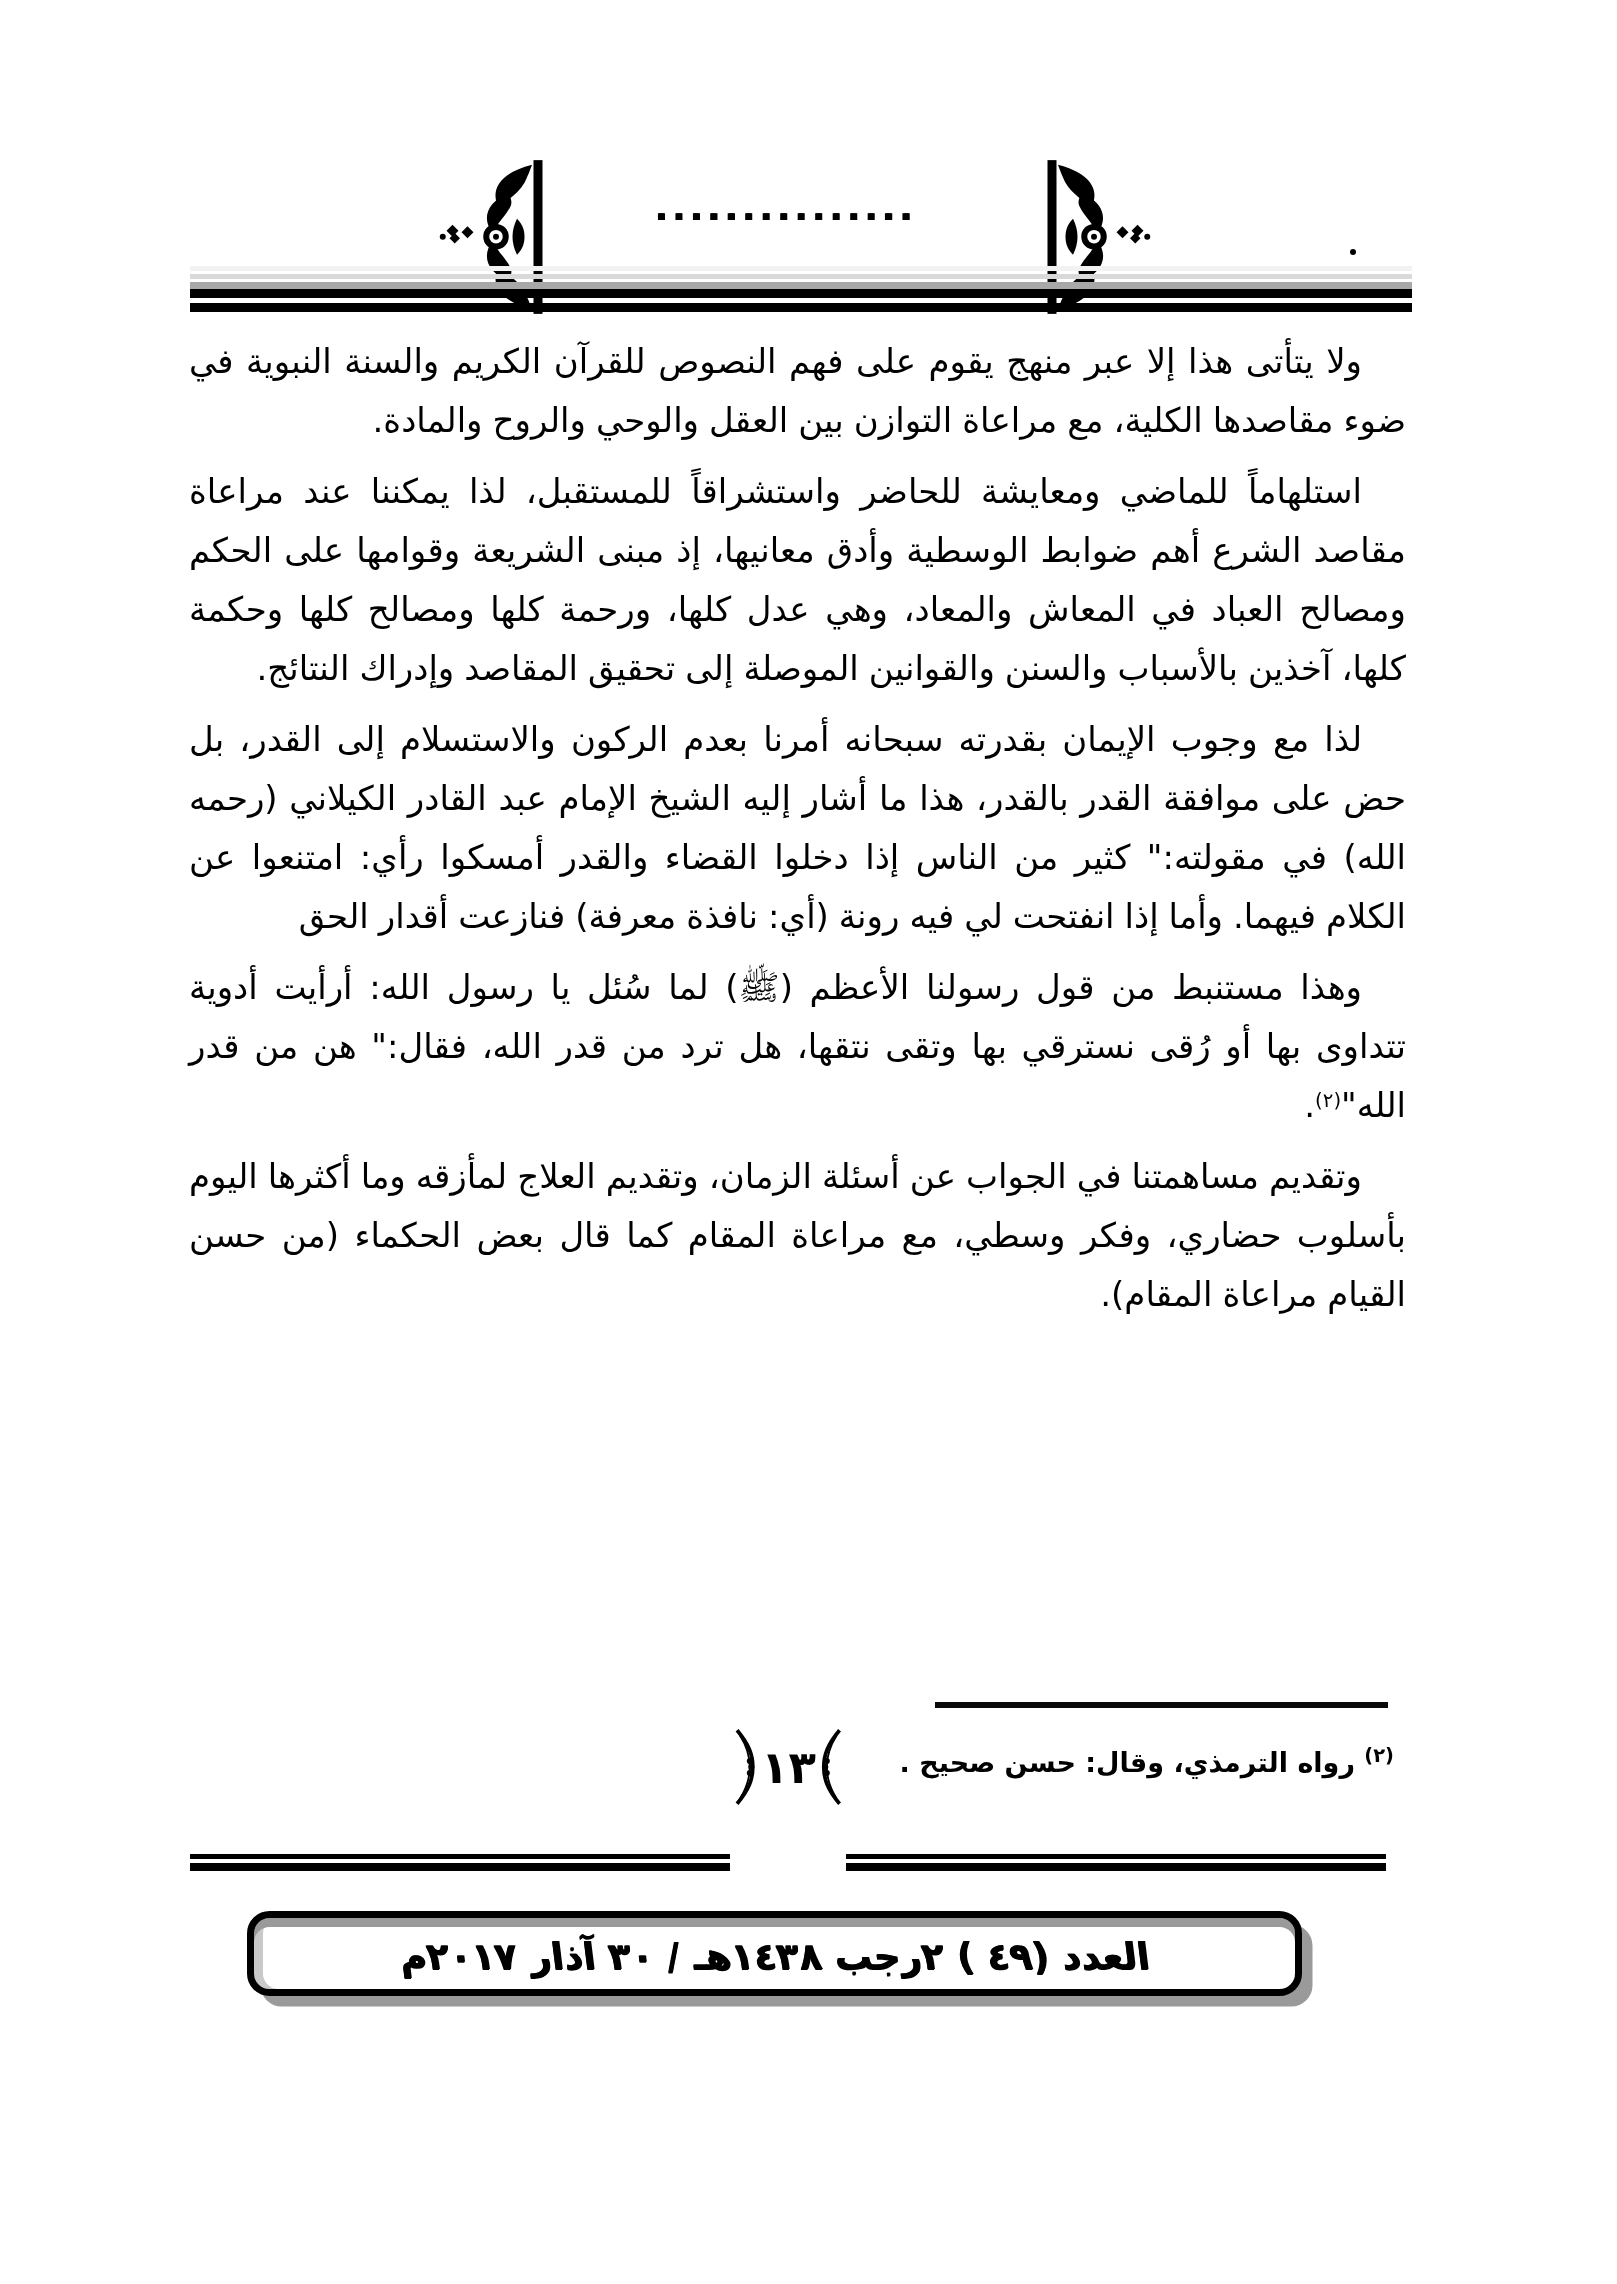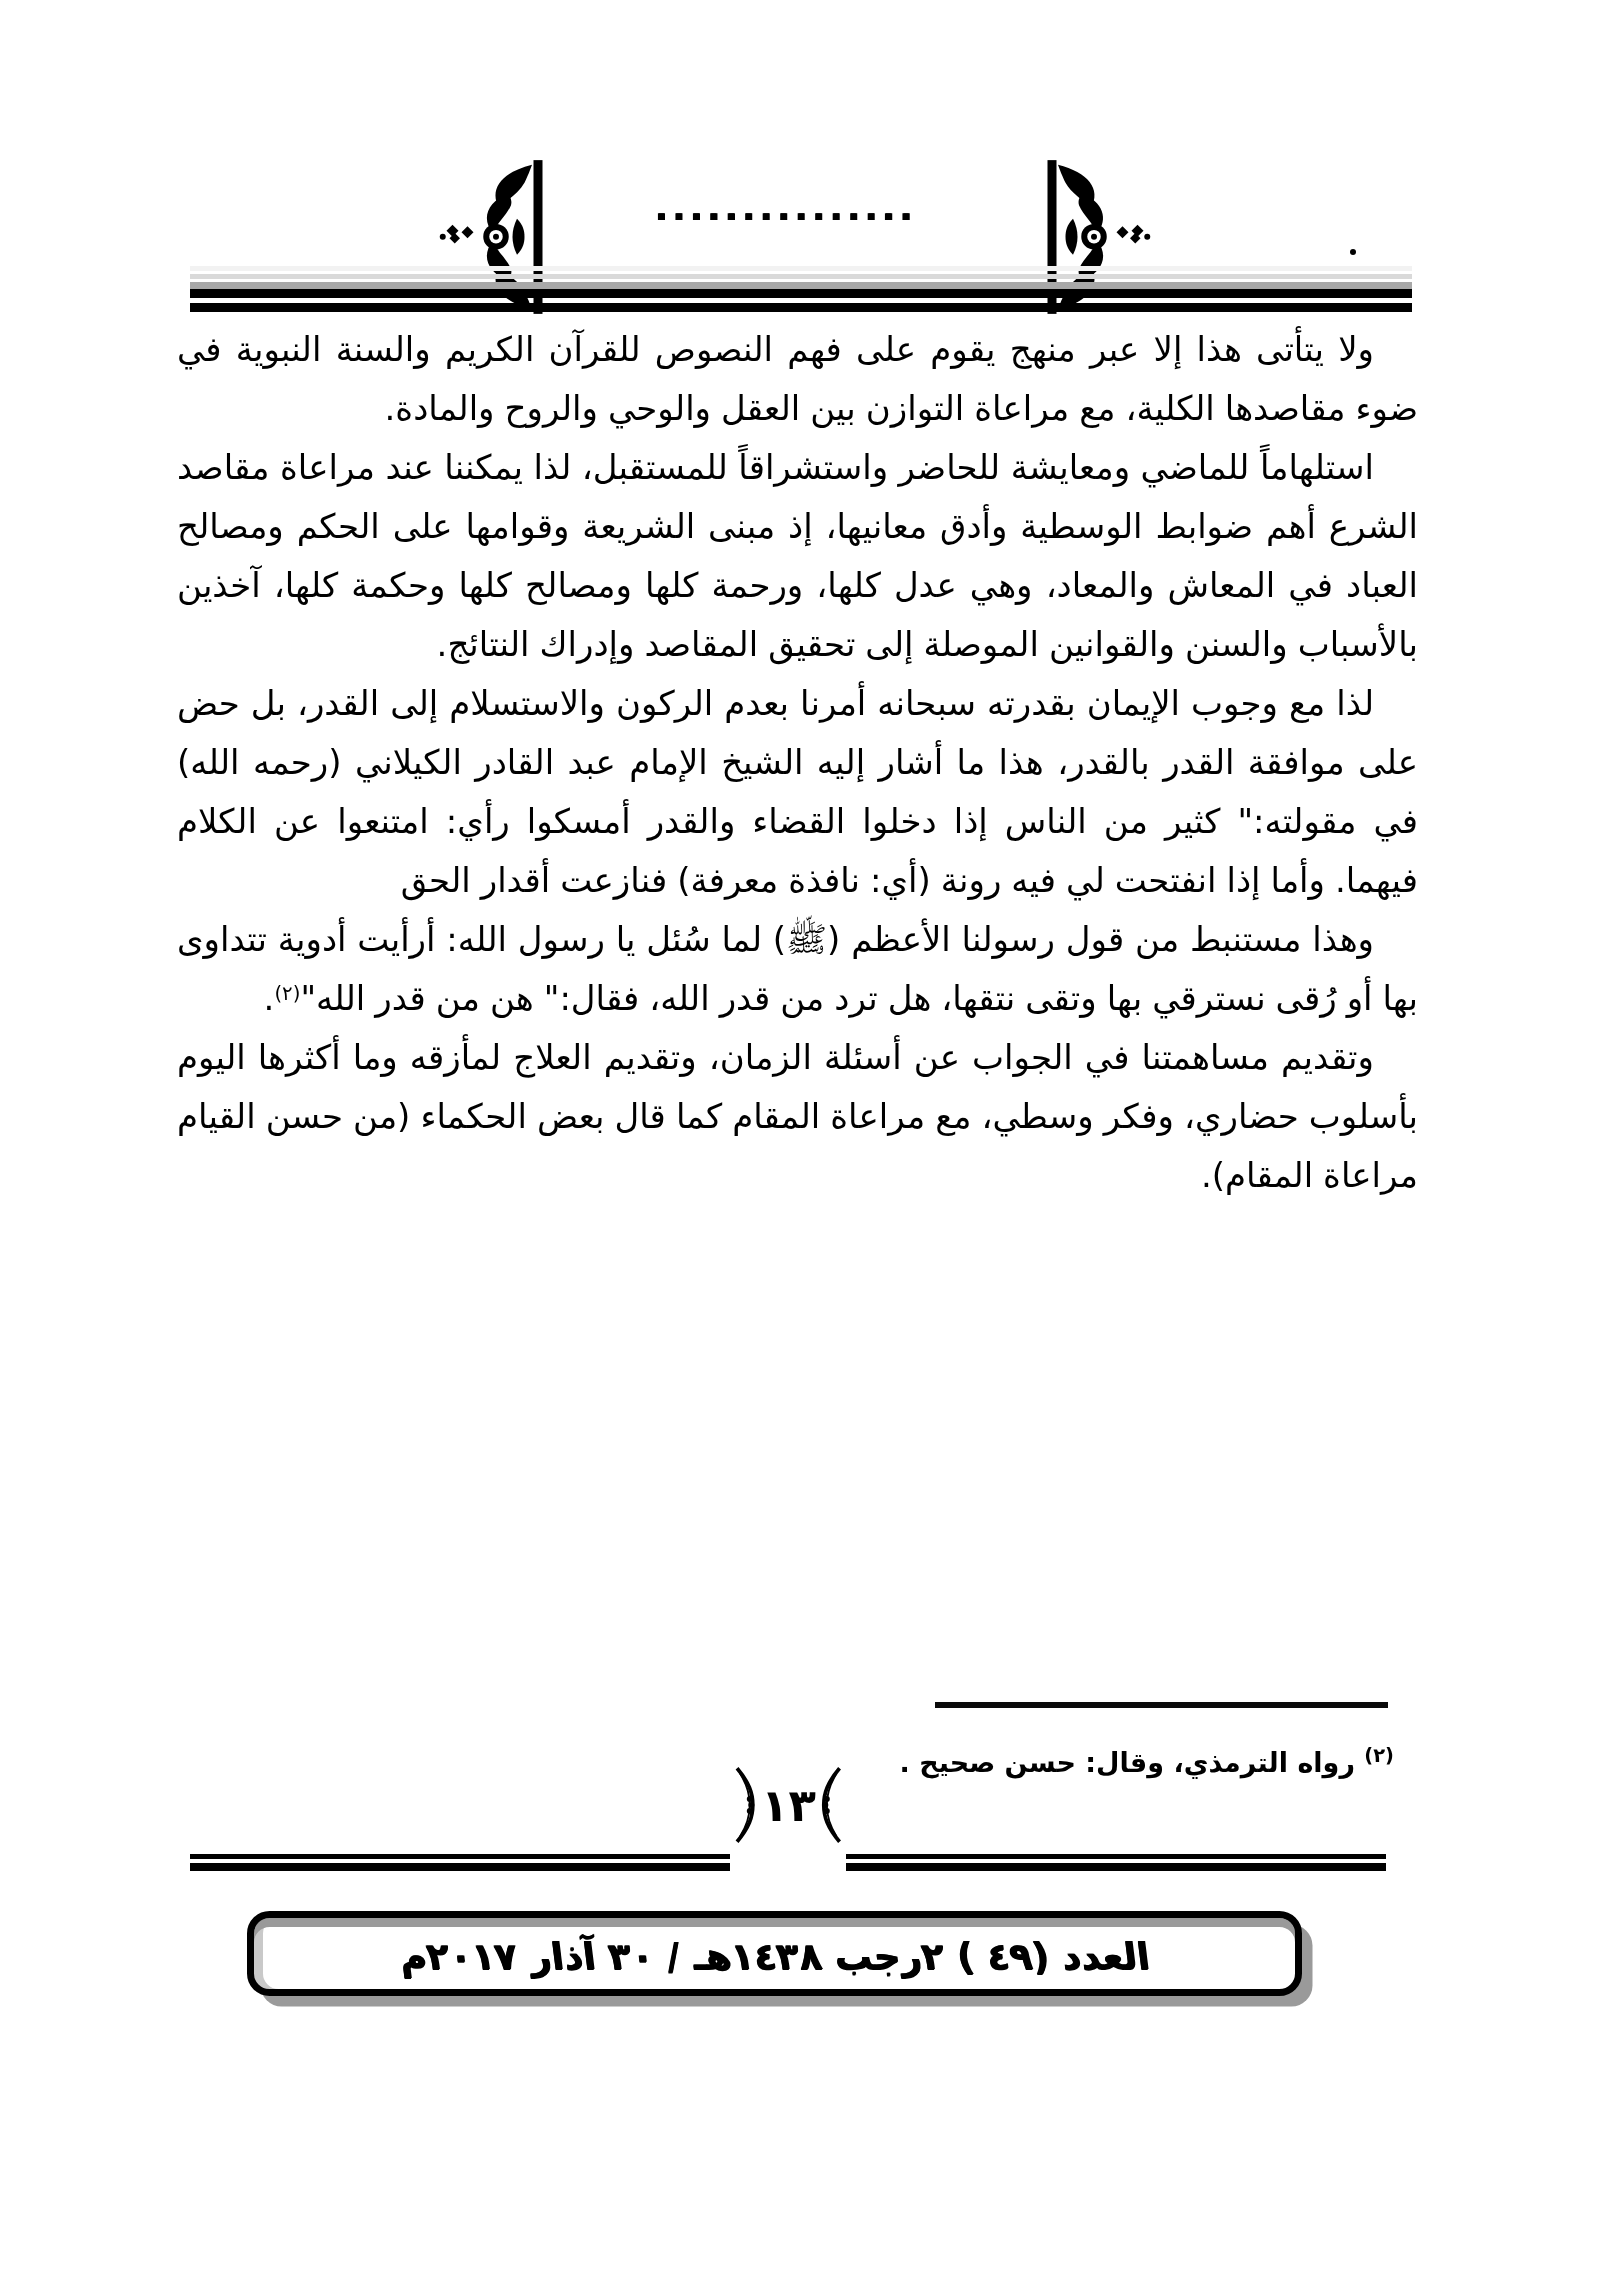--- a/index.html
+++ b/index.html
@@ -39,38 +39,38 @@
   .hr-d{height:9.8px;background:#000;margin-bottom:4.5px;}
   .hr-e{height:9px;background:#000;}
   .stray-dot{position:absolute;left:1350px;top:249px;width:6px;height:6px;border-radius:50%;background:#000;}
   
   .body-text{
     position:absolute;left:177px;top:320px;width:1241px;
     font-size:34px;line-height:59px;
     text-align:justify;text-justify:inter-word;
     word-spacing:-0.8px;
   }
-  .para{margin:0;text-indent:44px;}
+  .para{margin:12px;text-indent:44px;}
   .para.center{text-align:center;text-indent:0;}
   .para sup{font-size:0.58em;line-height:0;vertical-align:10.5px;}
   
   .footnote-sep{position:absolute;left:935px;top:1702px;width:453px;height:6px;background:#0a0a0a;}
   .footnote{
     position:absolute;right:223px;top:1747px;
     font-size:27px;font-weight:bold;direction:rtl;white-space:nowrap;
   }
   .footnote sup{font-size:0.72em;vertical-align:9.8px;line-height:0;}
   
   .pn-rule{position:absolute;top:1854px;width:540px;}
   .pn-rule .thin{height:4.5px;background:#000;margin-bottom:4.5px;}
   .pn-rule .thick{height:8.3px;background:#000;}
   .pn-rule-left{left:190px;}
   .pn-rule-right{left:846px;}
   .page-number-group{
-    position:absolute;left:724px;top:1763px;width:129px;height:84px;
+    position:absolute;left:724px;top:1725px;width:129px;height:84px;
     display:flex;align-items:center;justify-content:center;gap:3px;
   }
   .bracket{width:22.6px;height:78px;}
   .bracket svg{width:100%;height:100%;display:block;}
   .bracket-right svg{transform:scaleX(-1);}
   .page-number{font-size:45px;font-weight:bold;padding:0 1.5px;letter-spacing:4.5px;}
   
   .footer-box{
     position:absolute;left:247px;top:1911px;width:1041px;height:71px;
     border:7.5px solid #000;border-radius:22.6px;

